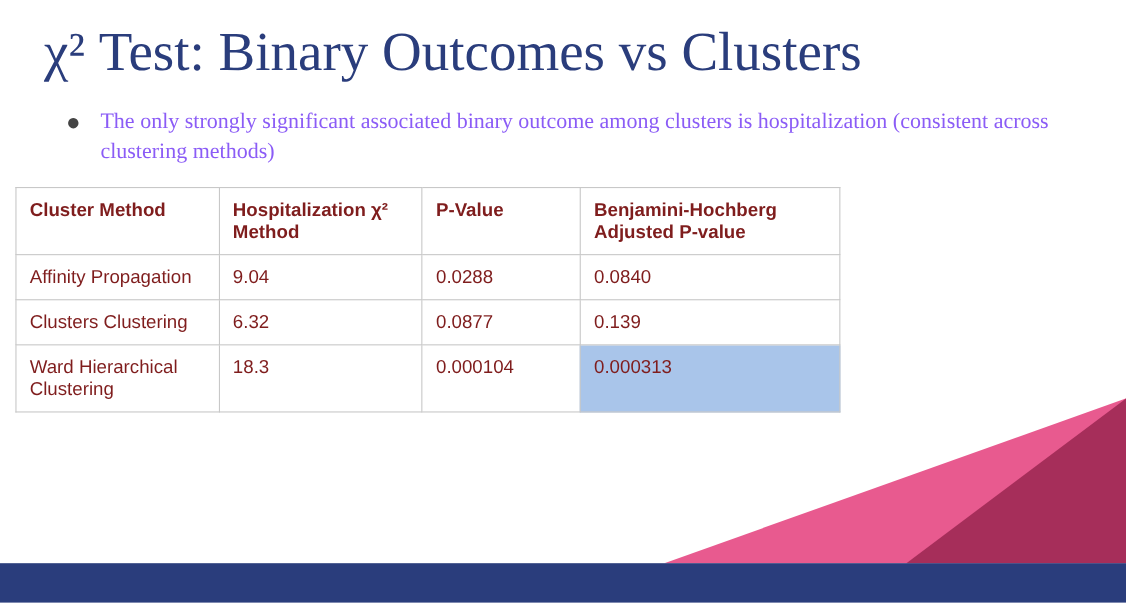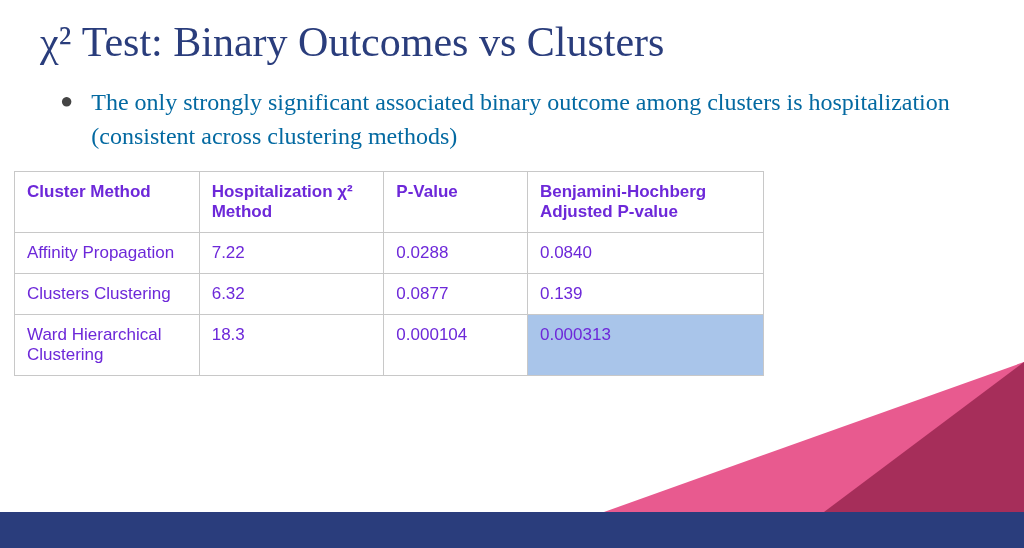--- a/index.html
+++ b/index.html
@@ -10,58 +10,58 @@
     body {
       width: 1024px;
       height: 548px;
       background: #ffffff;
       font-family: Arial, sans-serif;
       position: relative;
       overflow: hidden;
     }
     .slide-title {
       font-family: 'Times New Roman', Georgia, serif;
-      font-size: 42px;
+      font-size: 50px;
       color: #2a3d7c;
       padding: 18px 0 0 40px;
       font-weight: 400;
     }
     .bullet-container {
       padding: 20px 40px 0 60px;
     }
     .bullet-item {
       display: flex;
       align-items: flex-start;
     }
     .bullet-dot {
       font-size: 22px;
       color: #444;
       margin-right: 18px;
       line-height: 1.4;
     }
     .bullet-text {
       font-family: 'Times New Roman', Georgia, serif;
-      font-size: 24px;
-      color: #0369a1;
+      font-size: 20px;
+      color: #8b5cf6;
       line-height: 1.4;
     }
     .data-table {
       margin: 18px 0 0 14px;
       border-collapse: collapse;
       width: 750px;
       table-layout: fixed;
     }
     .data-table th,
     .data-table td {
       border: 1px solid #c8c8c8;
       padding: 10px 12px;
       text-align: left;
       vertical-align: top;
       font-size: 17px;
-      color: #6d28d9;
+      color: #7f1d1d;
     }
     .data-table th {
       font-weight: bold;
       font-family: Arial, sans-serif;
     }
     .data-table td {
       font-family: Liberation Sans, sans-serif;
     }
     .col-method { width: 180px; }
     .col-chi2 { width: 180px; }
@@ -116,21 +116,21 @@
     <tr>
       <th class="col-method">Cluster Method</th>
       <th class="col-chi2">Hospitalization χ² Method</th>
       <th class="col-pval">P-Value</th>
       <th class="col-adj">Benjamini-Hochberg Adjusted P-value</th>
     </tr>
   </thead>
   <tbody>
     <tr>
       <td>Affinity Propagation</td>
-      <td>7.22</td>
+      <td>9.04</td>
       <td>0.0288</td>
       <td>0.0840</td>
     </tr>
     <tr>
       <td>Clusters Clustering</td>
       <td>6.32</td>
       <td>0.0877</td>
       <td>0.139</td>
     </tr>
     <tr>

